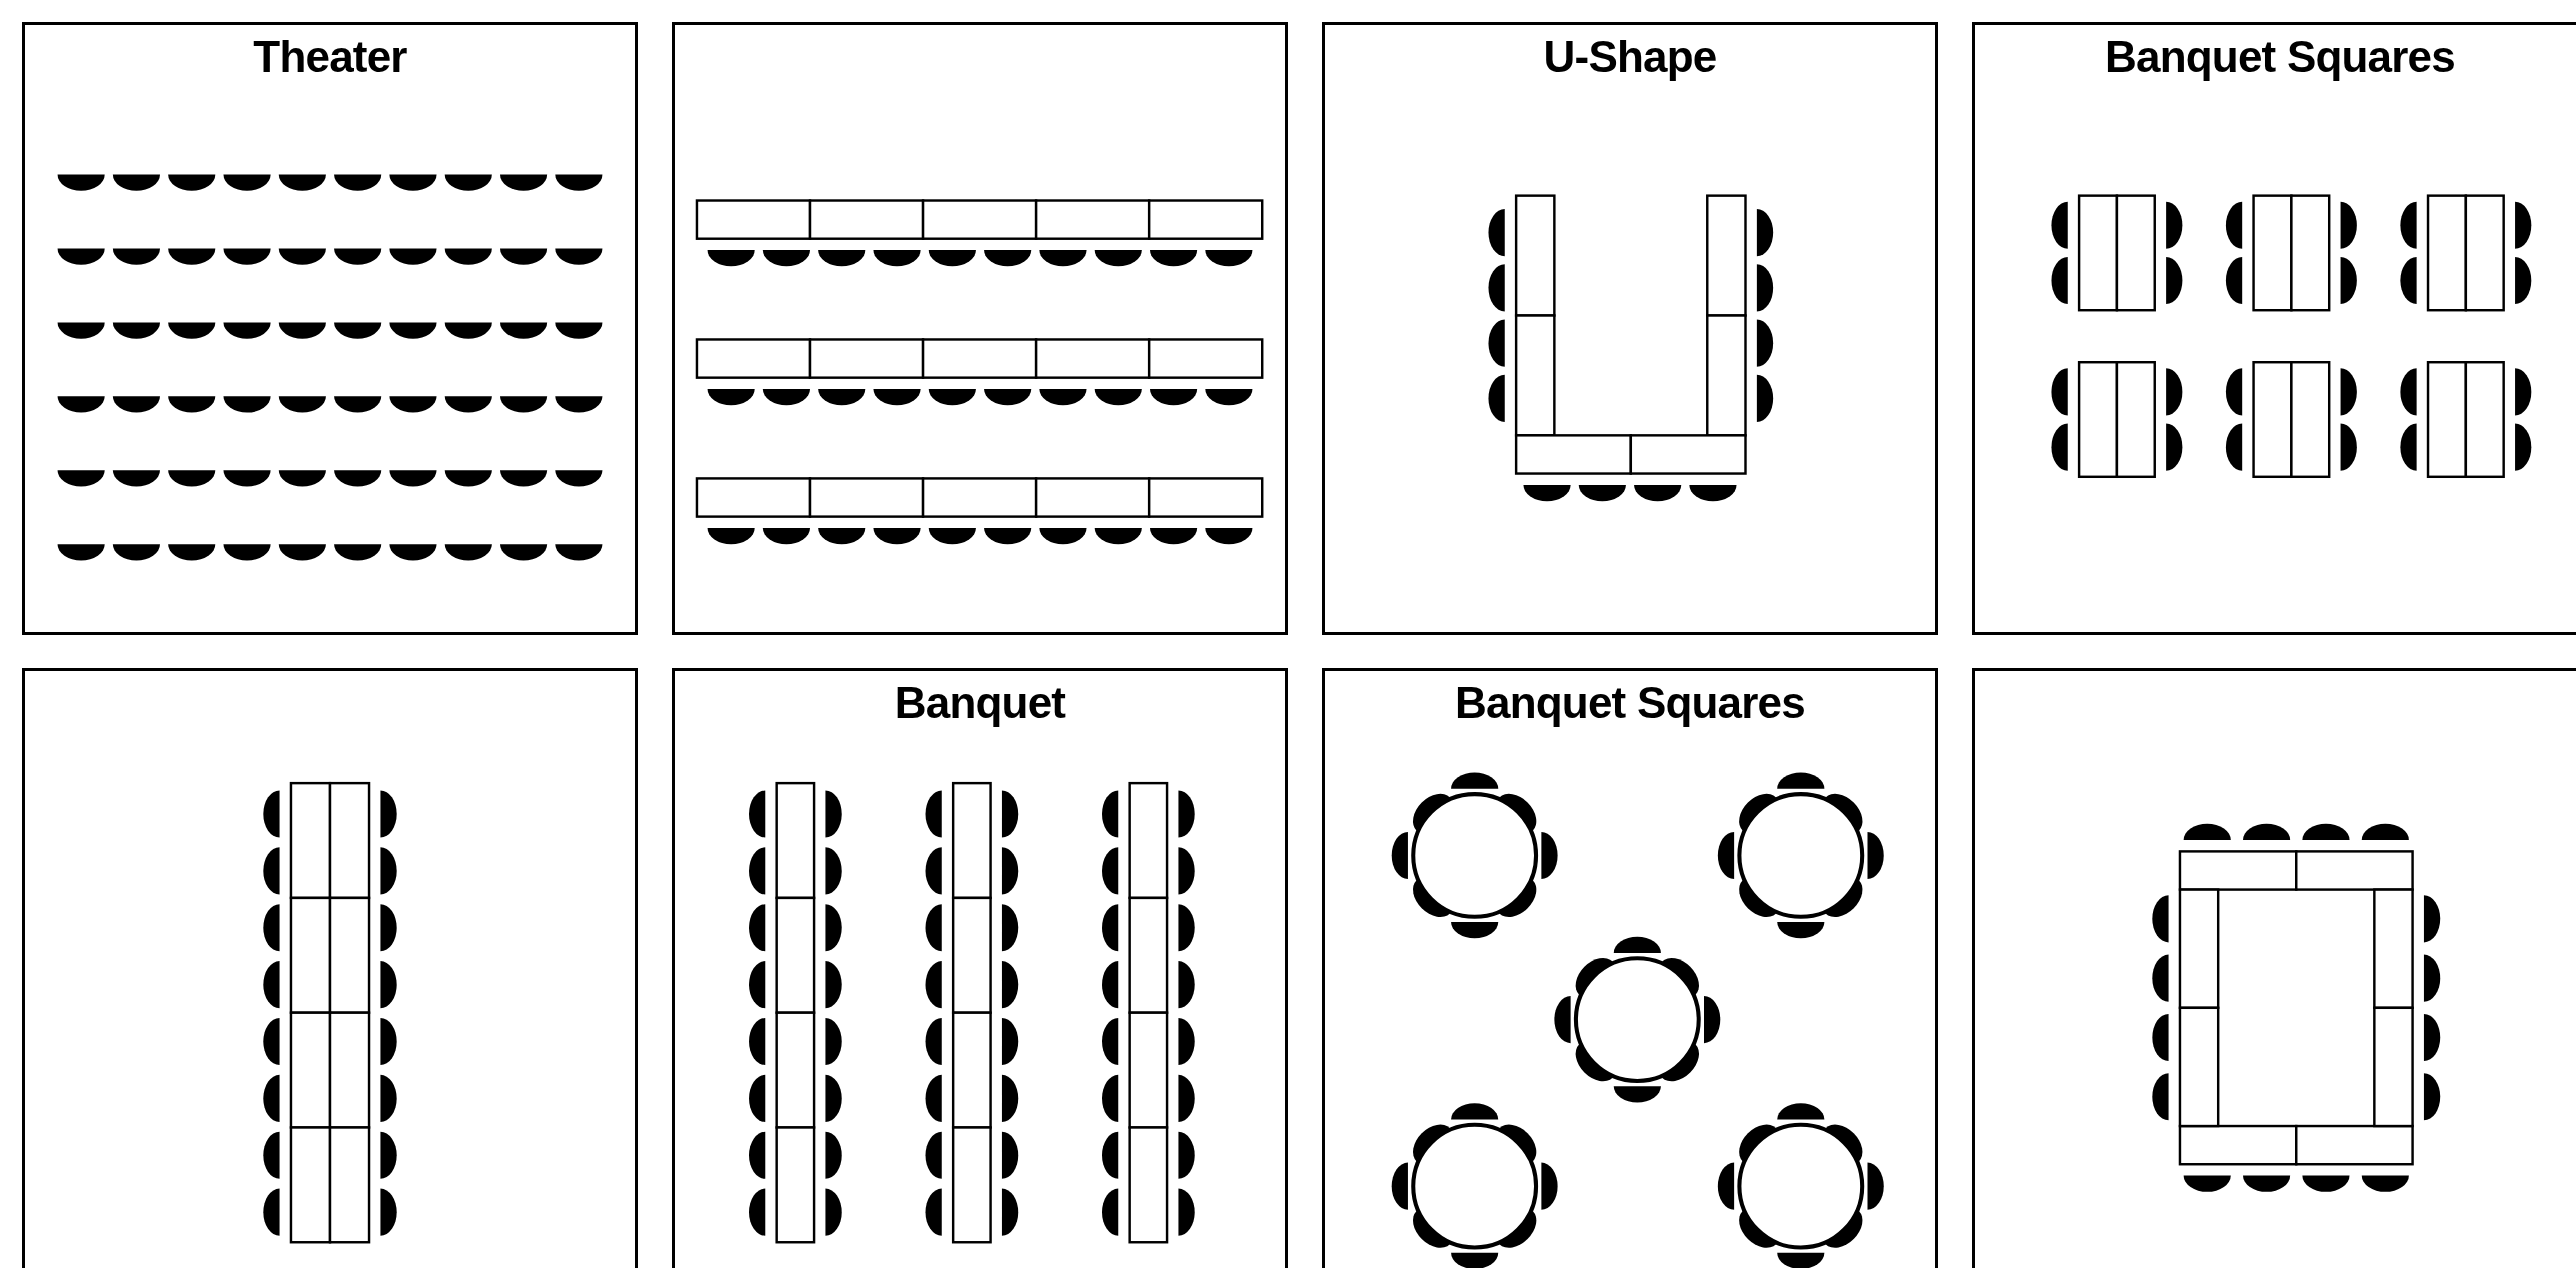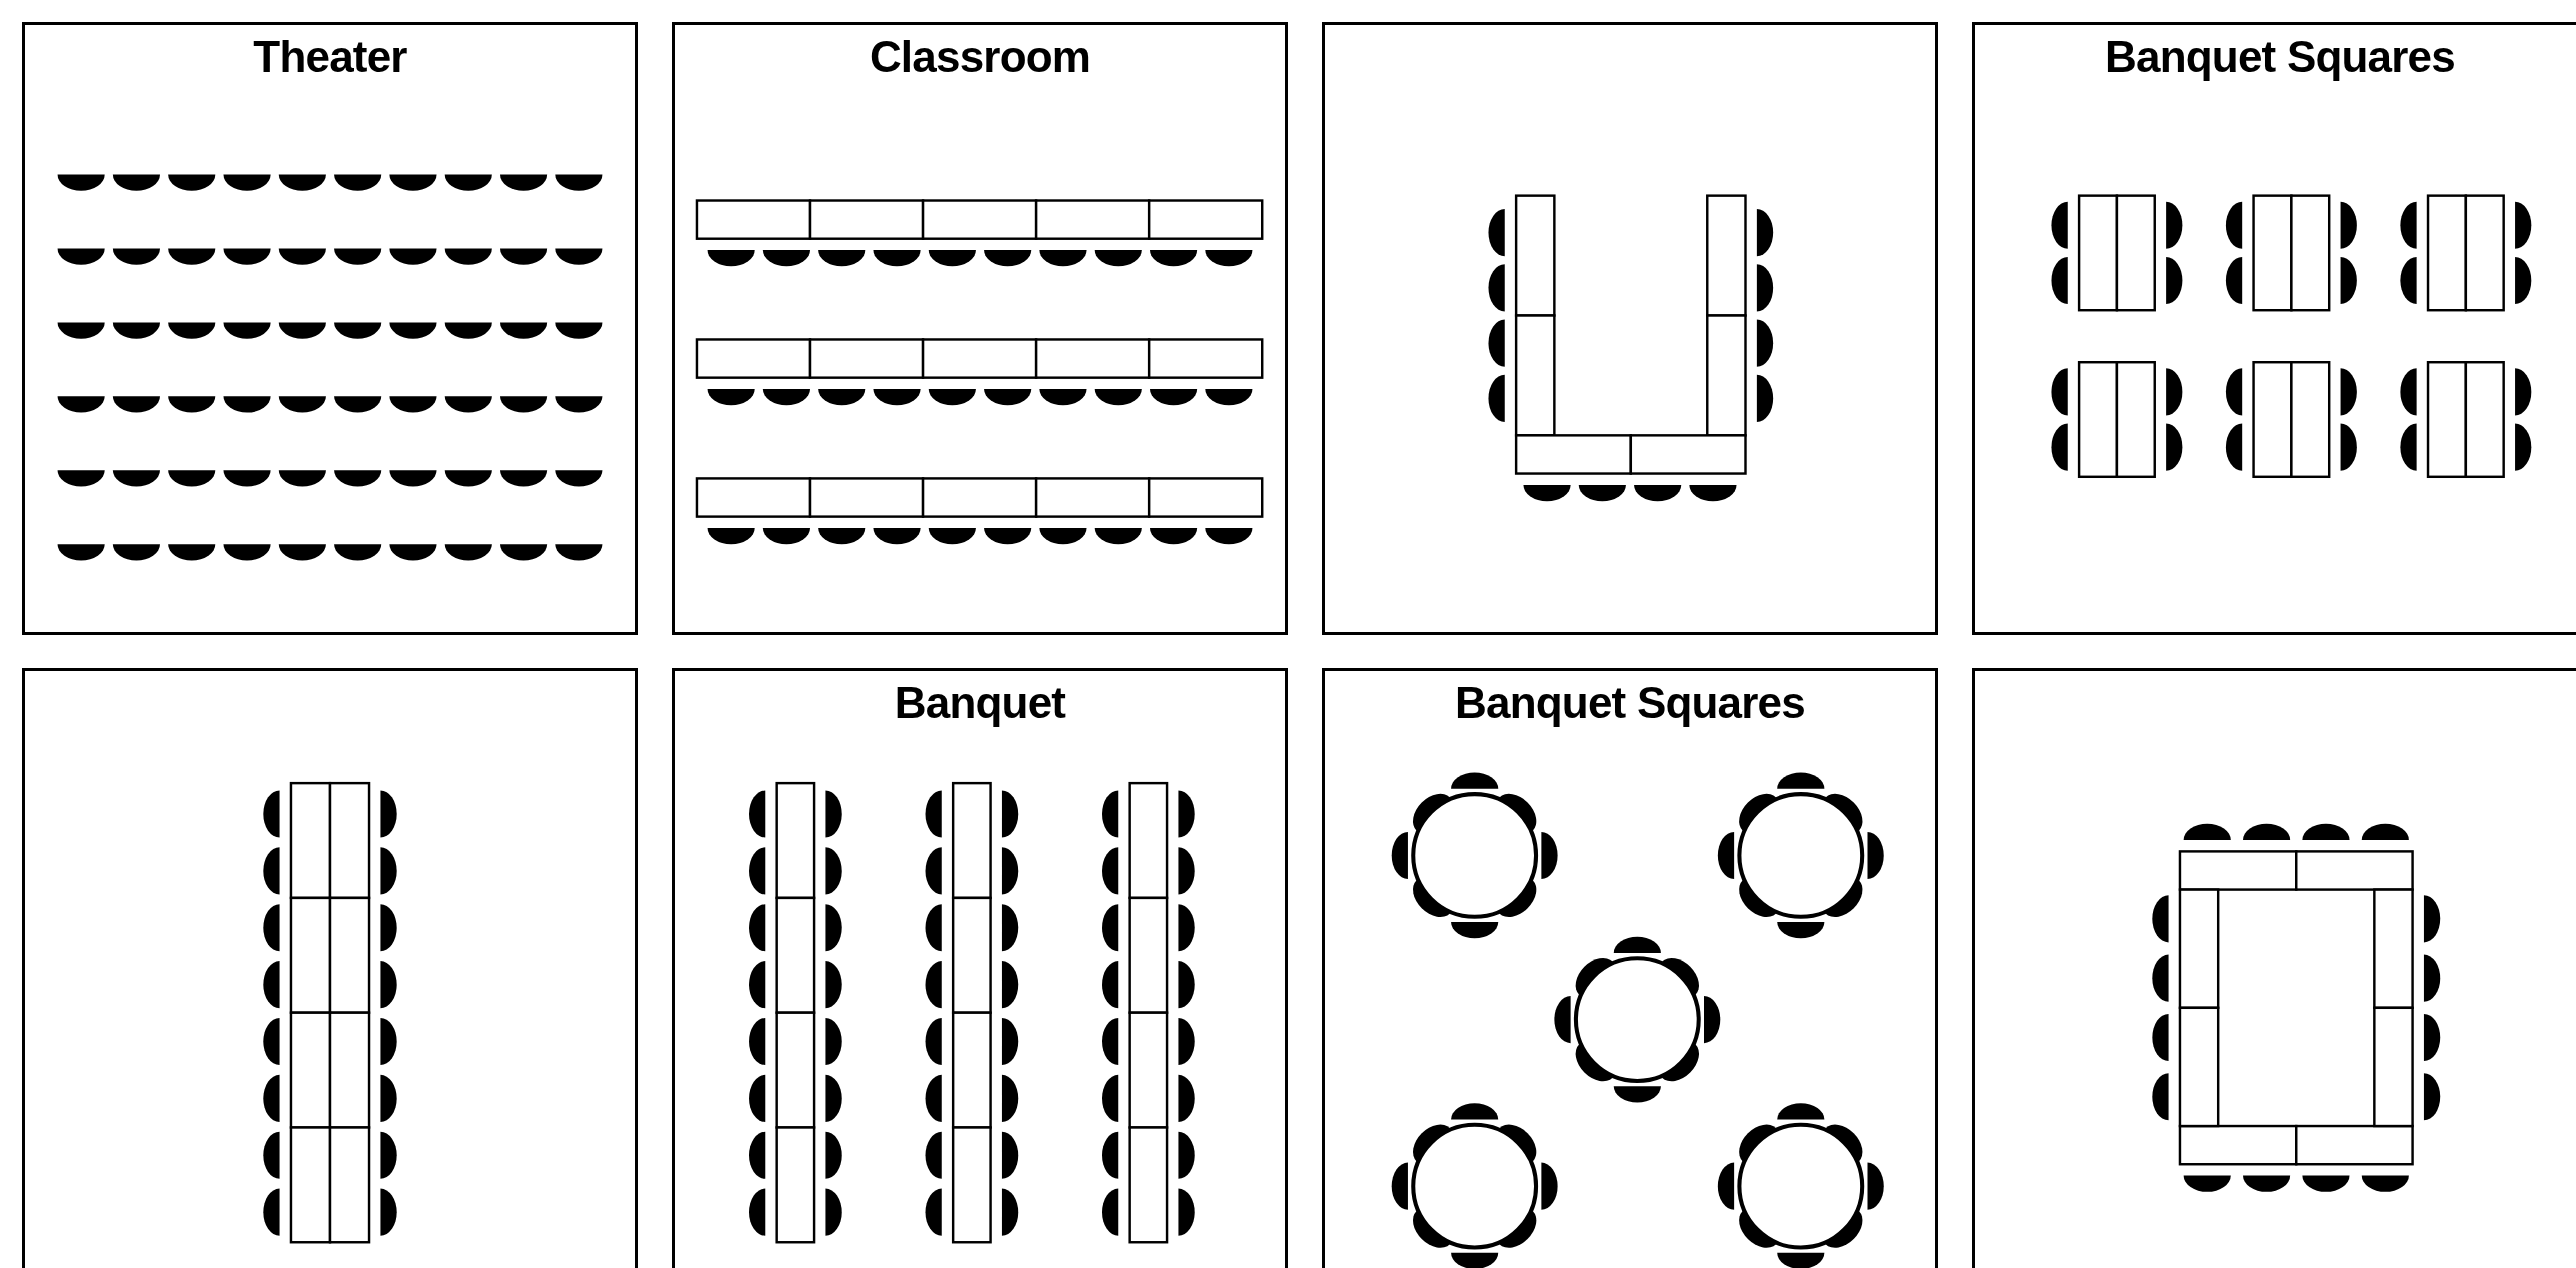--- a/index.html
+++ b/index.html
@@ -111,21 +111,20 @@
         <path d="M 244 639 a 29 20 0 0 0 58 0 Z" fill="#000000"></path>
         <path d="M 312 639 a 29 20 0 0 0 58 0 Z" fill="#000000"></path>
         <path d="M 380 639 a 29 20 0 0 0 58 0 Z" fill="#000000"></path>
         <path d="M 448 639 a 29 20 0 0 0 58 0 Z" fill="#000000"></path>
         <path d="M 516 639 a 29 20 0 0 0 58 0 Z" fill="#000000"></path>
         <path d="M 584 639 a 29 20 0 0 0 58 0 Z" fill="#000000"></path>
         <path d="M 652 639 a 29 20 0 0 0 58 0 Z" fill="#000000"></path>
       </svg>
     </section>
     <section class="panel">
-      <h2 class="panel-title">Classroom</h2>
       <svg class="diagram" viewBox="0 0 750 747" preserveAspectRatio="none">
         <rect x="27" y="216" width="139" height="47" fill="#ffffff" stroke="#000000" stroke-width="3"></rect>
         <rect x="166" y="216" width="139" height="47" fill="#ffffff" stroke="#000000" stroke-width="3"></rect>
         <rect x="305" y="216" width="139" height="47" fill="#ffffff" stroke="#000000" stroke-width="3"></rect>
         <rect x="444" y="216" width="139" height="47" fill="#ffffff" stroke="#000000" stroke-width="3"></rect>
         <rect x="583" y="216" width="139" height="47" fill="#ffffff" stroke="#000000" stroke-width="3"></rect>
         <path d="M 40 277 a 29 20 0 0 0 58 0 Z" fill="#000000"></path>
         <path d="M 108 277 a 29 20 0 0 0 58 0 Z" fill="#000000"></path>
         <path d="M 176 277 a 29 20 0 0 0 58 0 Z" fill="#000000"></path>
         <path d="M 244 277 a 29 20 0 0 0 58 0 Z" fill="#000000"></path>
@@ -161,20 +160,21 @@
         <path d="M 244 619 a 29 20 0 0 0 58 0 Z" fill="#000000"></path>
         <path d="M 312 619 a 29 20 0 0 0 58 0 Z" fill="#000000"></path>
         <path d="M 380 619 a 29 20 0 0 0 58 0 Z" fill="#000000"></path>
         <path d="M 448 619 a 29 20 0 0 0 58 0 Z" fill="#000000"></path>
         <path d="M 516 619 a 29 20 0 0 0 58 0 Z" fill="#000000"></path>
         <path d="M 584 619 a 29 20 0 0 0 58 0 Z" fill="#000000"></path>
         <path d="M 652 619 a 29 20 0 0 0 58 0 Z" fill="#000000"></path>
       </svg>
     </section>
     <section class="panel">
+      <h2 class="panel-title">U-Shape</h2>
       <svg class="diagram" viewBox="0 0 750 747" preserveAspectRatio="none">
         <rect x="235" y="210" width="47" height="147.5" fill="#ffffff" stroke="#000000" stroke-width="3"></rect>
         <rect x="235" y="357.5" width="47" height="147.5" fill="#ffffff" stroke="#000000" stroke-width="3"></rect>
         <rect x="470" y="210" width="47" height="147.5" fill="#ffffff" stroke="#000000" stroke-width="3"></rect>
         <rect x="470" y="357.5" width="47" height="147.5" fill="#ffffff" stroke="#000000" stroke-width="3"></rect>
         <rect x="235" y="505" width="141" height="47" fill="#ffffff" stroke="#000000" stroke-width="3"></rect>
         <rect x="376" y="505" width="141" height="47" fill="#ffffff" stroke="#000000" stroke-width="3"></rect>
         <path d="M 221 226.5 a 20 29 0 0 0 0 58 Z" fill="#000000"></path>
         <path d="M 221 294.5 a 20 29 0 0 0 0 58 Z" fill="#000000"></path>
         <path d="M 221 362.5 a 20 29 0 0 0 0 58 Z" fill="#000000"></path>

